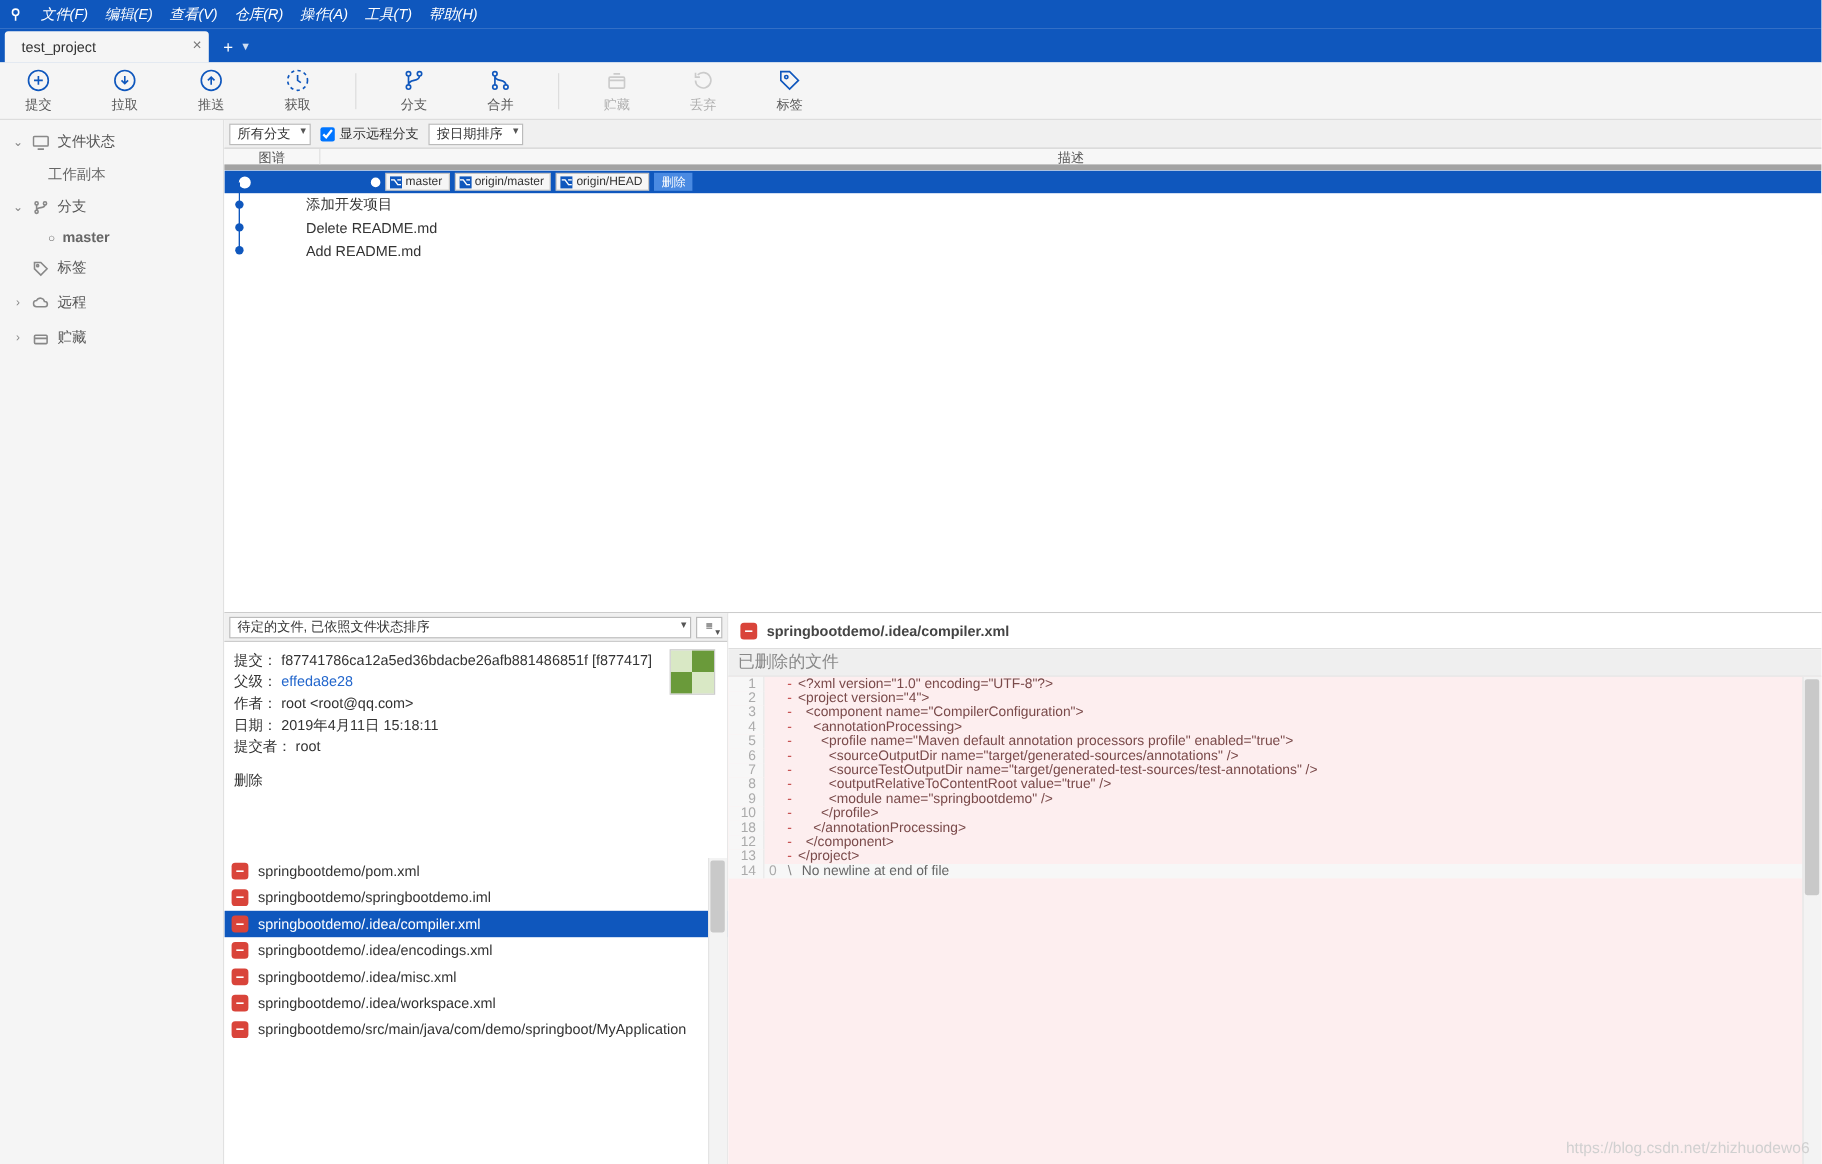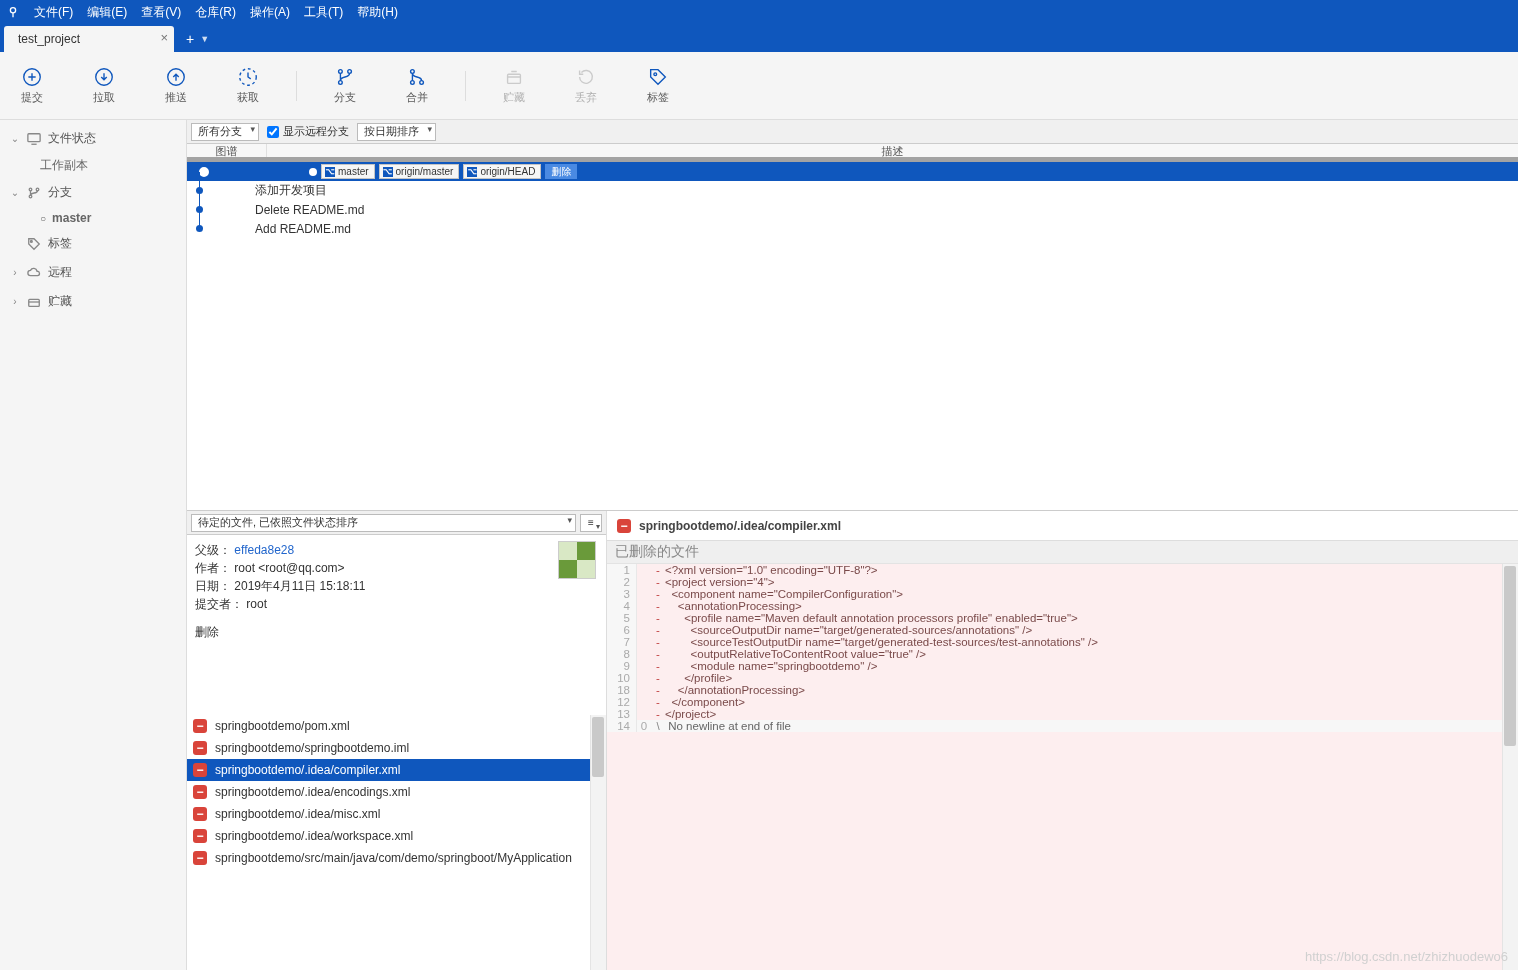--- a/index.html
+++ b/index.html
@@ -1,26 +1,26 @@
 <!DOCTYPE html>
 <html><head>
 <meta charset="utf-8">
 <style>
 * { margin:0; padding:0; box-sizing:border-box; font-family:"Microsoft YaHei","Segoe UI",Arial,sans-serif; }
 body { width:1518px; height:970px; overflow:hidden; background:#f5f5f5; font-size:12px; color:#333; display:flex; flex-direction:column; }
-.menubar { background:#0f57bd; color:#fff; height:22px; display:flex; align-items:center; padding:12px 6px; gap:14px; font-size:12px; }
+.menubar { background:#0f57bd; color:#fff; height:22px; display:flex; align-items:center; padding:12px 6px; gap:14px; font-size:12px;font-style:italic; }
 .menubar .logo { width:14px; height:14px; display:flex; align-items:center; justify-content:center; }
 .menubar span.menuitem { cursor:pointer; }
 .tabbar { background:#0f57bd; height:28px; display:flex; align-items:flex-end; padding-left:4px; }
 .tab { background:#f5f5f5; border-radius:3px 3px 0 0; height:26px; display:flex; align-items:center; padding:0 16px 0 14px; font-size:12px; position:relative; min-width:170px; }
 .tab .close { position:absolute; right:6px; top:4px; color:#777; font-size:13px; cursor:pointer; }
 .addtab { color:#fff; margin-left:12px; display:flex; align-items:center; gap:6px; height:26px; }
 .addtab span { font-size:14px; }
 .addtab .caret { font-size:9px; opacity:.8; }
-.toolbar { background:#f5f5f5; height:68px; display:flex; align-items:center; padding:0 8px; gap:24px; border-bottom:1px solid #ddd; }
+.toolbar { background:#f5f5f5; height:48px; display:flex; align-items:center; padding:0 8px; gap:24px; border-bottom:1px solid #ddd; }
 .tbtn { display:flex; flex-direction:column; align-items:center; gap:2px; width:48px; color:#5a5a5a; cursor:pointer; }
 .tbtn.dim { opacity:.45; }
 .tbtn .ticon { width:22px; height:22px; display:flex; align-items:center; justify-content:center; }
 .tbtn .ticon svg { stroke:#0f57bd; fill:none; stroke-width:1.5; }
 .tbtn.dim .ticon svg { stroke:#999; }
 .tbtn .tlabel { font-size:11px; }
 .sep { width:1px; height:30px; background:#ddd; }
 .mainrow { flex:1; display:flex; min-height:0; }
 .sidebar { width:187px; background:#f5f5f5; border-right:1px solid #ddd; padding-top:4px; }
 .sidegroup { padding:6px 8px 6px 10px; display:flex; align-items:center; gap:6px; color:#555; font-size:12px; cursor:pointer; }
@@ -325,20 +325,21 @@
     <div class="detailrow">
       <div class="detailleft">
         <div class="sortbar">
           <div class="combo" style="flex:1">
               <span>待定的文件, 已依照文件状态排序</span>
             </div>
           <div class="viewbtn">≡</div>
         </div>
         <div class="metabox">
           <div class="avatar"></div>
+          <div><span>提交：</span> <span>f87741786ca12a5ed36bdacbe26afb881486851f [f877417]</span></div>
           <div><span>父级：</span> <a href="#">effeda8e28</a></div>
           <div><span>作者：</span> <span>root &lt;root@qq.com&gt;</span></div>
           <div><span>日期：</span> <span>2019年4月11日 15:18:11</span></div>
           <div><span>提交者：</span> <span>root</span></div>
           <div style="margin-top:10px">删除</div>
         </div>
         <div class="filelist" id="filelist">
           <div class="filerow">
               <span class="fminus">−</span>
               <span>springbootdemo/pom.xml</span>

